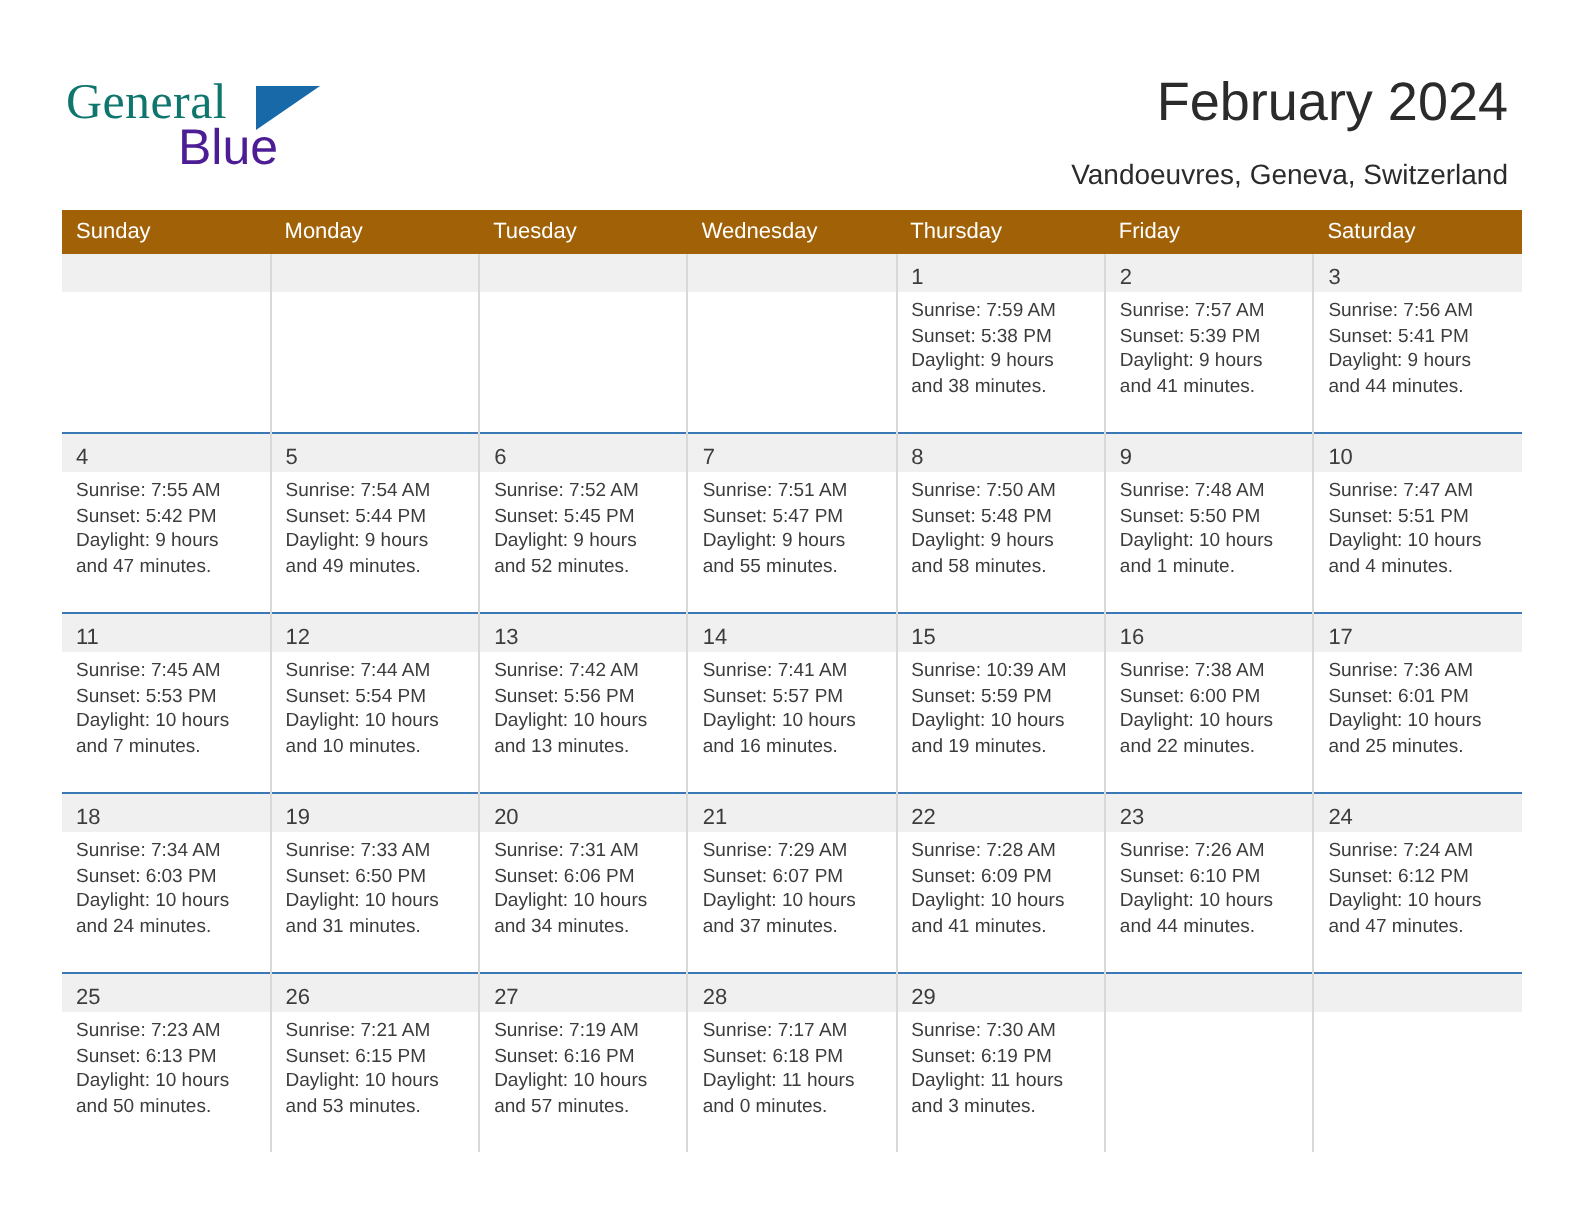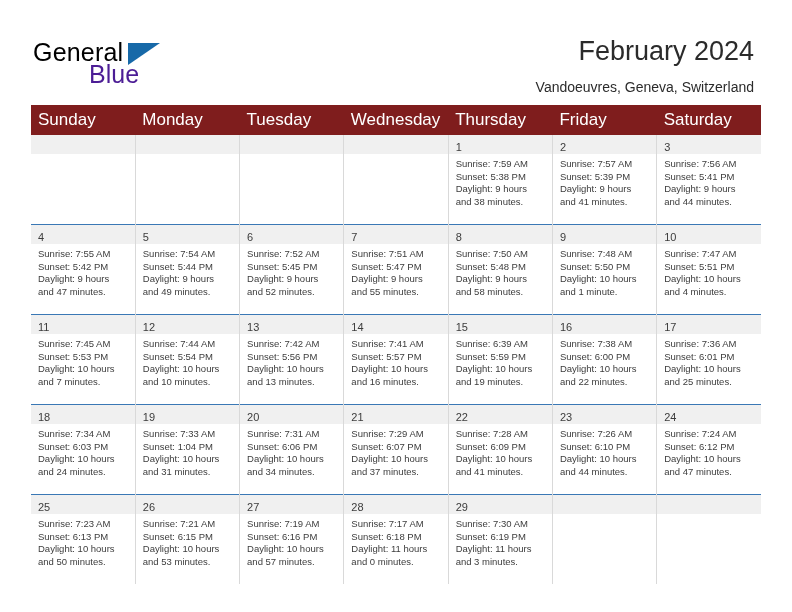--- a/index.html
+++ b/index.html
@@ -35,22 +35,22 @@
     top: 38px;
     width: 260px;
     height: 52px;
   }
   .brand-general {
     position: absolute;
     left: 0;
     top: 0;
     font-size: 25px;
     letter-spacing: 0.2px;
-    color: #000000;
-    font-family: Liberation Sans, sans-serif;
+    color: #0f766e;
+    font-family: Liberation Serif, serif;
   }
   .brand-blue {
     position: absolute;
     left: 56px;
     top: 22px;
     font-size: 25px;
     color: #4c1d95;
     font-family: "Liberation Sans", sans-serif;
   }
   .brand-triangle {
@@ -86,23 +86,23 @@
   
   .calendar {
     position: absolute;
     left: 31px;
     top: 105px;
     width: 730px;
     border-collapse: collapse;
     table-layout: fixed;
   }
   .calendar th {
-    background: #7f1d1d;
+    background: #a16207;
     color: #ffffff;
-    font-size: 17px;
+    font-size: 11px;
     font-weight: normal;
     text-align: left;
     padding: 5px 0 5px 7px;
     height: 11px;
     border: none;
   }
   .calendar td {
     vertical-align: top;
     padding: 0;
     width: 104.28px;
@@ -357,21 +357,21 @@
                 <div class="cell-line">Sunset: 5:57 PM</div>
                 <div class="cell-line">Daylight: 10 hours</div>
                 <div class="cell-line">and 16 minutes.</div>
               </div>
             </div>
           </td>
           <td>
             <div class="cell">
               <div class="daynum-strip"><span class="daynum">15</span></div>
               <div class="cell-body">
-                <div class="cell-line">Sunrise: 6:39 AM</div>
+                <div class="cell-line">Sunrise: 10:39 AM</div>
                 <div class="cell-line">Sunset: 5:59 PM</div>
                 <div class="cell-line">Daylight: 10 hours</div>
                 <div class="cell-line">and 19 minutes.</div>
               </div>
             </div>
           </td>
           <td>
             <div class="cell">
               <div class="daynum-strip"><span class="daynum">16</span></div>
               <div class="cell-body">
@@ -404,21 +404,21 @@
                 <div class="cell-line">Daylight: 10 hours</div>
                 <div class="cell-line">and 24 minutes.</div>
               </div>
             </div>
           </td>
           <td>
             <div class="cell">
               <div class="daynum-strip"><span class="daynum">19</span></div>
               <div class="cell-body">
                 <div class="cell-line">Sunrise: 7:33 AM</div>
-                <div class="cell-line">Sunset: 1:04 PM</div>
+                <div class="cell-line">Sunset: 6:50 PM</div>
                 <div class="cell-line">Daylight: 10 hours</div>
                 <div class="cell-line">and 31 minutes.</div>
               </div>
             </div>
           </td>
           <td>
             <div class="cell">
               <div class="daynum-strip"><span class="daynum">20</span></div>
               <div class="cell-body">
                 <div class="cell-line">Sunrise: 7:31 AM</div>

